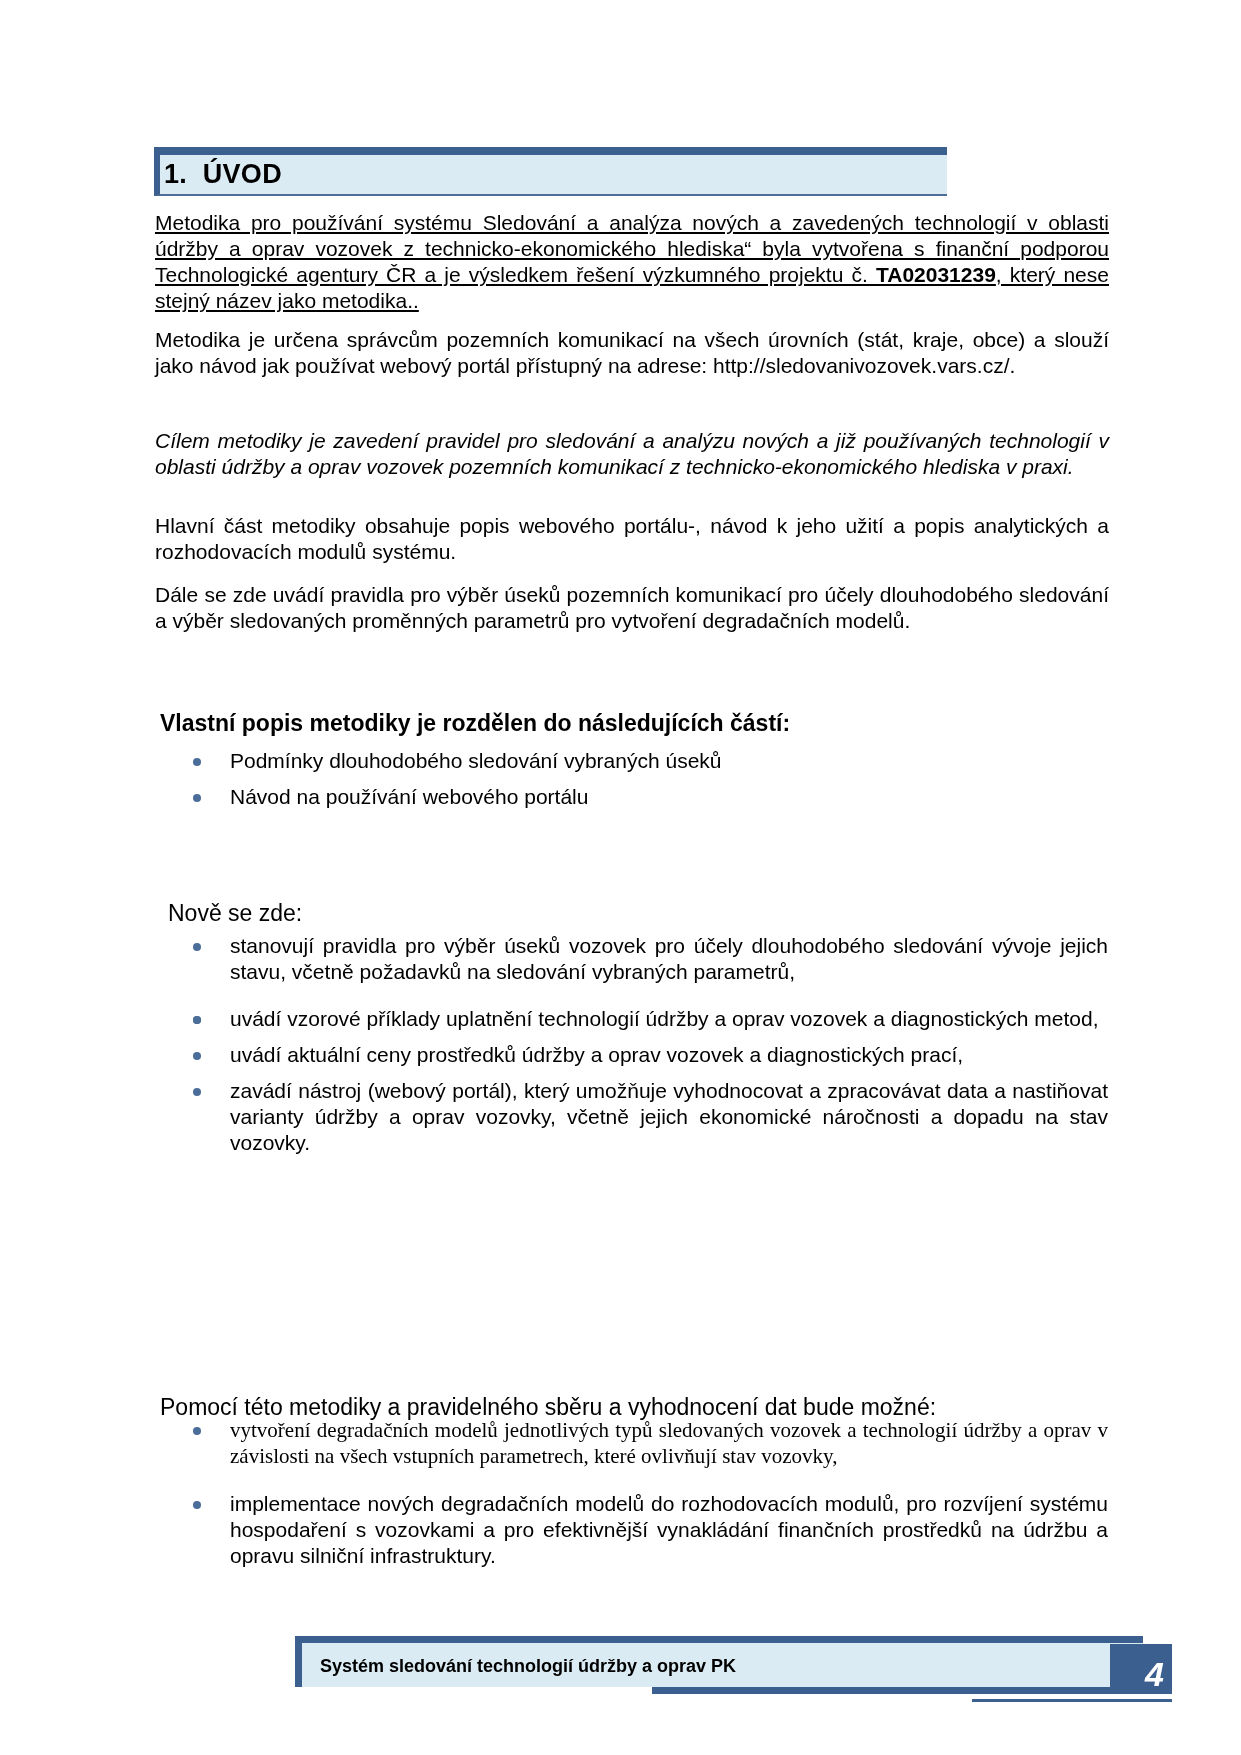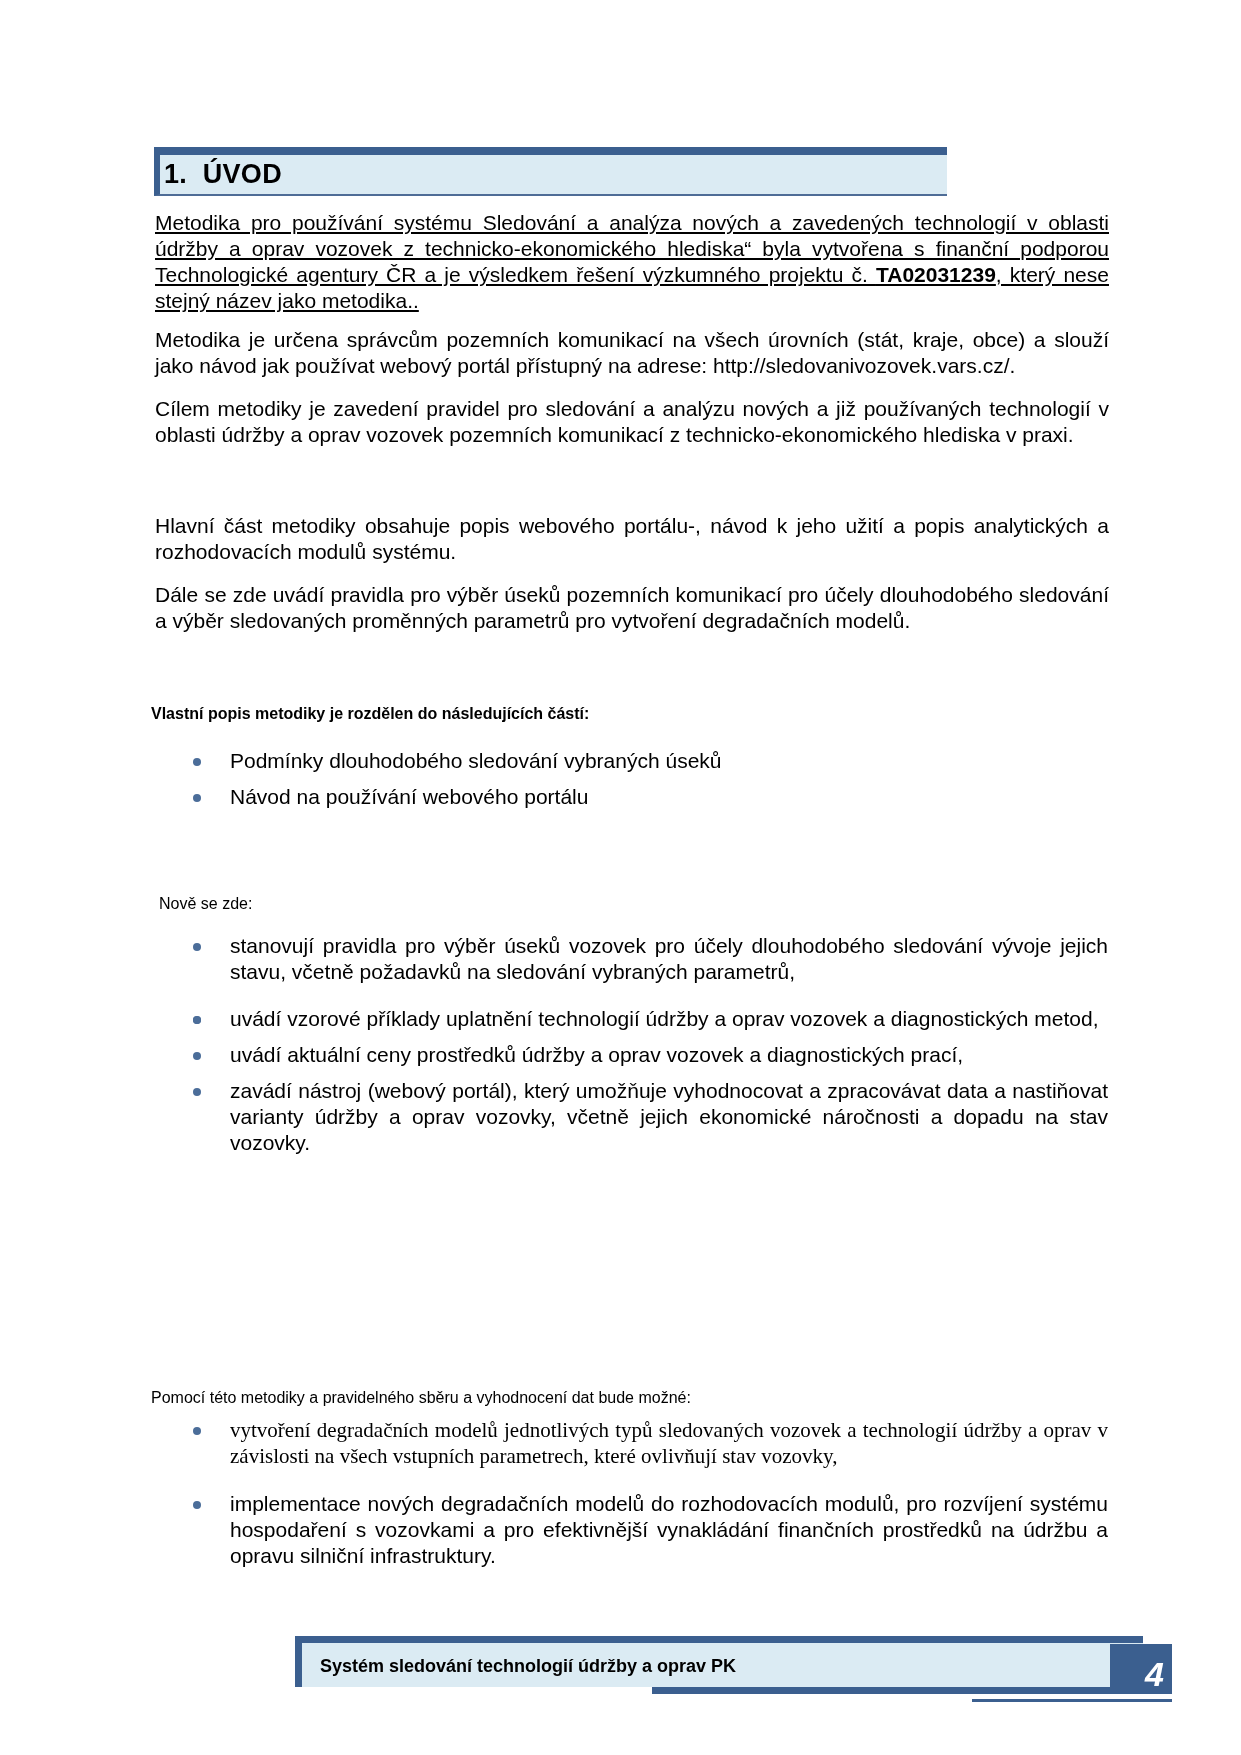--- a/index.html
+++ b/index.html
@@ -44,23 +44,23 @@
       left: 155px;
       width: 954px;
       font-size: 21px;
       line-height: 26px;
       text-align: justify;
       margin: 0;
     }
     .bold { font-weight: bold; }
     .label {
       position: absolute;
-      font-size: 16px;
+      font-size: 23px;
       line-height: 26px;
-      margin: 4px;
+      margin: 13px;
     }
     ul.blist {
       position: absolute;
       list-style: none;
       margin: 0;
       padding: 0;
       left: 190px;
       width: 918px;
     }
     ul.blist li {
@@ -141,21 +141,21 @@
 <div class="heading-bar">
   <h1>1.  ÚVOD</h1>
 </div>
 
 <p class="para" style="top:210px;text-decoration:underline;">
   <span>Metodika pro používání systému Sledování a analýza nových a zavedených technologií v oblasti údržby a oprav vozovek z technicko-ekonomického hlediska“ byla vytvořena s finanční podporou Technologické agentury ČR a je výsledkem řešení výzkumného projektu č. </span><span class="bold">TA02031239</span><span>, který nese stejný název jako metodika..</span>
 </p>
 
 <p class="para" style="top:327px;">Metodika je určena správcům pozemních komunikací na všech úrovních (stát, kraje, obce) a slouží jako návod jak používat webový portál přístupný na adrese: http://sledovanivozovek.vars.cz/.</p>
 
-<p class="para" style="top:396px;">Cílem metodiky je zavedení pravidel pro sledování a analýzu nových a již používaných technologií v oblasti údržby a oprav vozovek pozemních komunikací z technicko-ekonomického hlediska v praxi.</p>
+<p class="para" style="top:428px;font-style:italic;">Cílem metodiky je zavedení pravidel pro sledování a analýzu nových a již používaných technologií v oblasti údržby a oprav vozovek pozemních komunikací z technicko-ekonomického hlediska v praxi.</p>
 
 <p class="para" style="top:513px;">Hlavní část metodiky obsahuje popis webového portálu-, návod k jeho užití a popis analytických a rozhodovacích modulů systému.</p>
 
 <p class="para" style="top:582px;">Dále se zde uvádí pravidla pro výběr úseků pozemních komunikací pro účely dlouhodobého sledování a výběr sledovaných proměnných parametrů pro vytvoření degradačních modelů.</p>
 
 <p class="label bold" style="left:147px; top:697px;">Vlastní popis metodiky je rozdělen do následujících částí:</p>
 <ul class="blist" style="top:748px;">
   <li style="margin-bottom:10px;"><span class="dot"></span><span>Podmínky dlouhodobého sledování vybraných úseků</span></li>
   <li style="margin-bottom:10px;"><span class="dot"></span><span>Návod na používání webového portálu</span></li>
 </ul>

